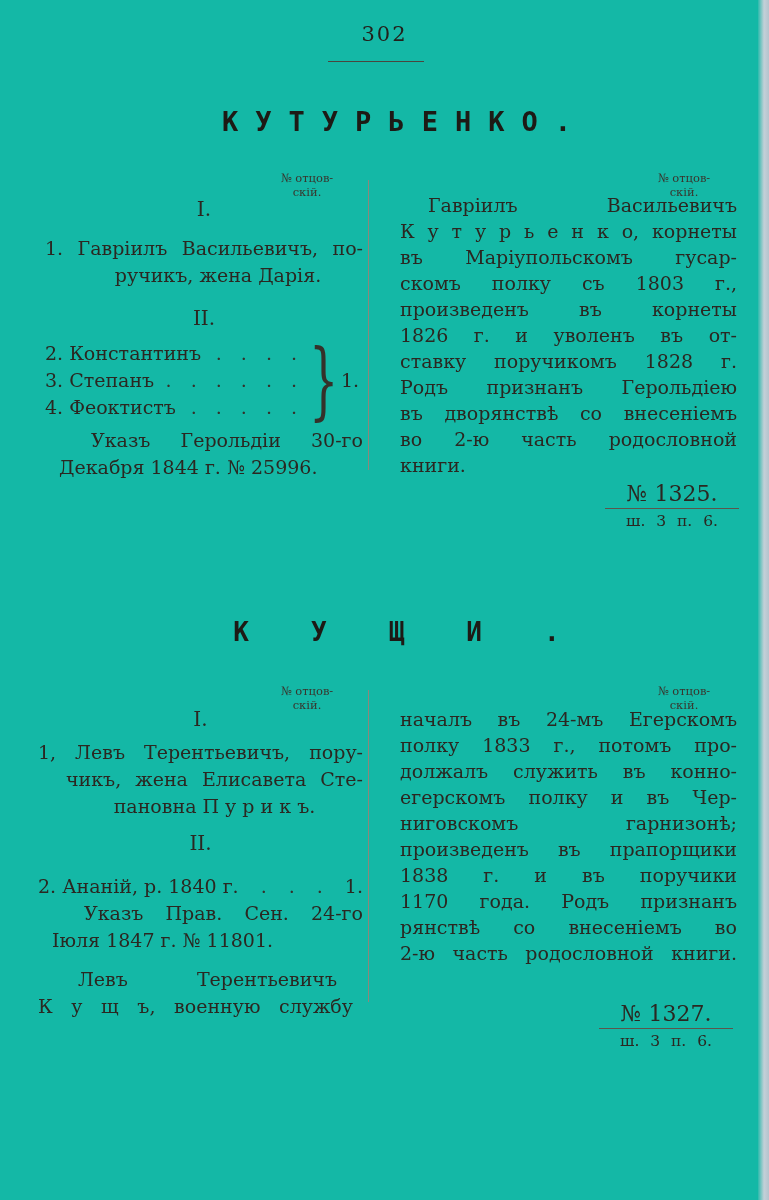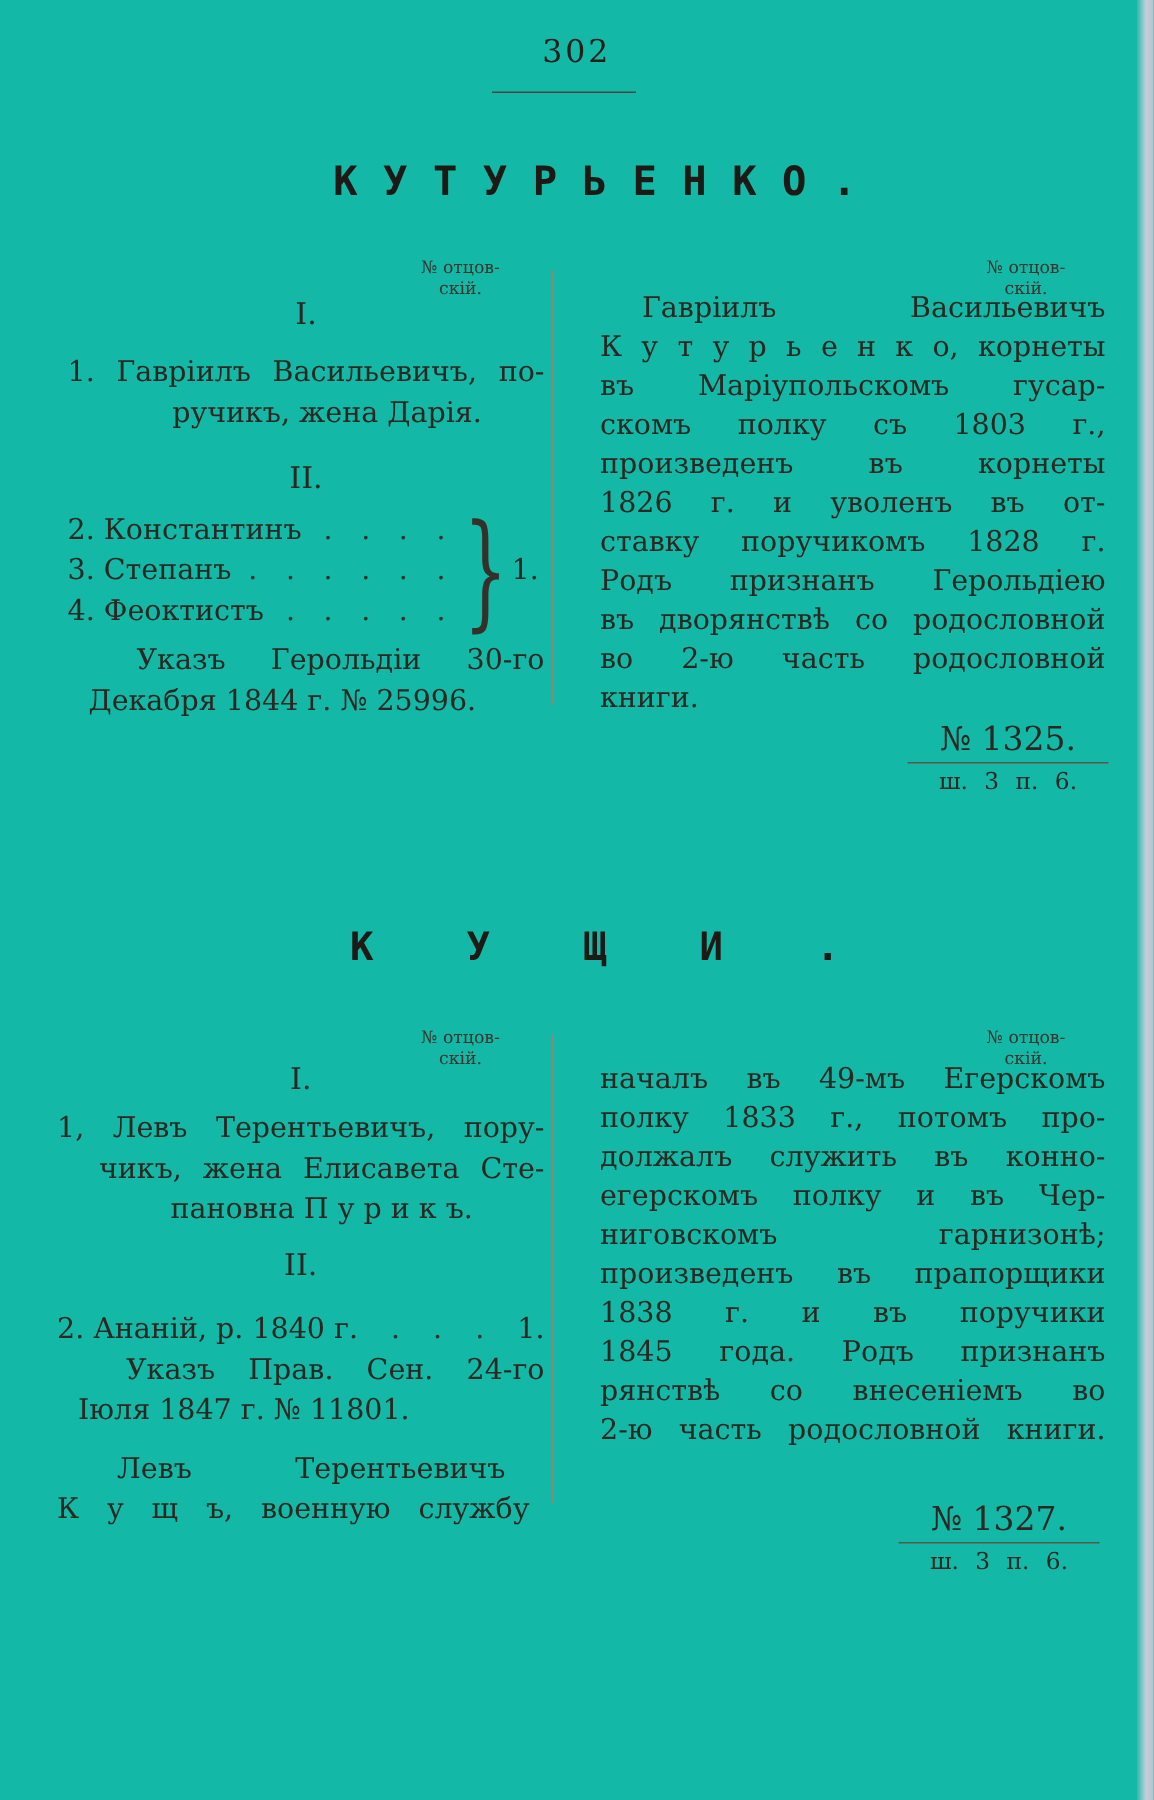--- a/index.html
+++ b/index.html
@@ -116,21 +116,21 @@
 
   <div class="col col-right" style="top:192px;">
     <div class="jline indent1">Гавріилъ Васильевичъ</div>
     <div class="jline">К у т у р ь е н к о, корнеты</div>
     <div class="jline">въ Маріупольскомъ гусар-</div>
     <div class="jline">скомъ полку съ 1803 г.,</div>
     <div class="jline">произведенъ въ корнеты</div>
     <div class="jline">1826 г. и уволенъ въ от-</div>
     <div class="jline">ставку поручикомъ 1828 г.</div>
     <div class="jline">Родъ признанъ Герольдіею</div>
-    <div class="jline">въ дворянствѣ со родословной</div>
+    <div class="jline">въ дворянствѣ со внесеніемъ</div>
     <div class="jline">во 2-ю часть родословной</div>
     <div class="lline">книги.</div>
   </div>
 
   <div class="ref-block ref-1">
     <div class="ref-num">№ 1325.</div>
     <div class="ref-rule"></div>
     <div class="ref-code">ш. 3 п. 6.</div>
   </div>
 
@@ -158,28 +158,28 @@
       <span class="dots">. . .</span>
       <span>1.</span>
     </div>
     <div class="jline indent2">Указъ Прав. Сен. 24-го</div>
     <div class="lline indent3">Іюля 1847 г. № 11801.</div>
     <div class="jline" style="margin-top:12px; padding-left:40px; padding-right:26px;">Левъ Терентьевичъ</div>
     <div class="jline" style="padding-right:10px;">К у щ ъ, военную службу</div>
   </div>
 
   <div class="col col-right" style="top:706px;">
-    <div class="jline">началъ въ 49-мъ Егерскомъ</div>
+    <div class="jline">началъ въ 24-мъ Егерскомъ</div>
     <div class="jline">полку 1833 г., потомъ про-</div>
     <div class="jline">должалъ служить въ конно-</div>
     <div class="jline">егерскомъ полку и въ Чер-</div>
     <div class="jline">ниговскомъ гарнизонѣ;</div>
     <div class="jline">произведенъ въ прапорщики</div>
     <div class="jline">1838 г. и въ поручики</div>
-    <div class="jline">1845 года. Родъ признанъ</div>
+    <div class="jline">1170 года. Родъ признанъ</div>
     <div class="jline">рянствѣ со внесеніемъ во</div>
     <div class="jline">2-ю часть родословной книги.</div>
   </div>
 
   <div class="ref-block ref-2">
     <div class="ref-num">№ 1327.</div>
     <div class="ref-rule"></div>
     <div class="ref-code">ш. 3 п. 6.</div>
   </div>
 </div>

